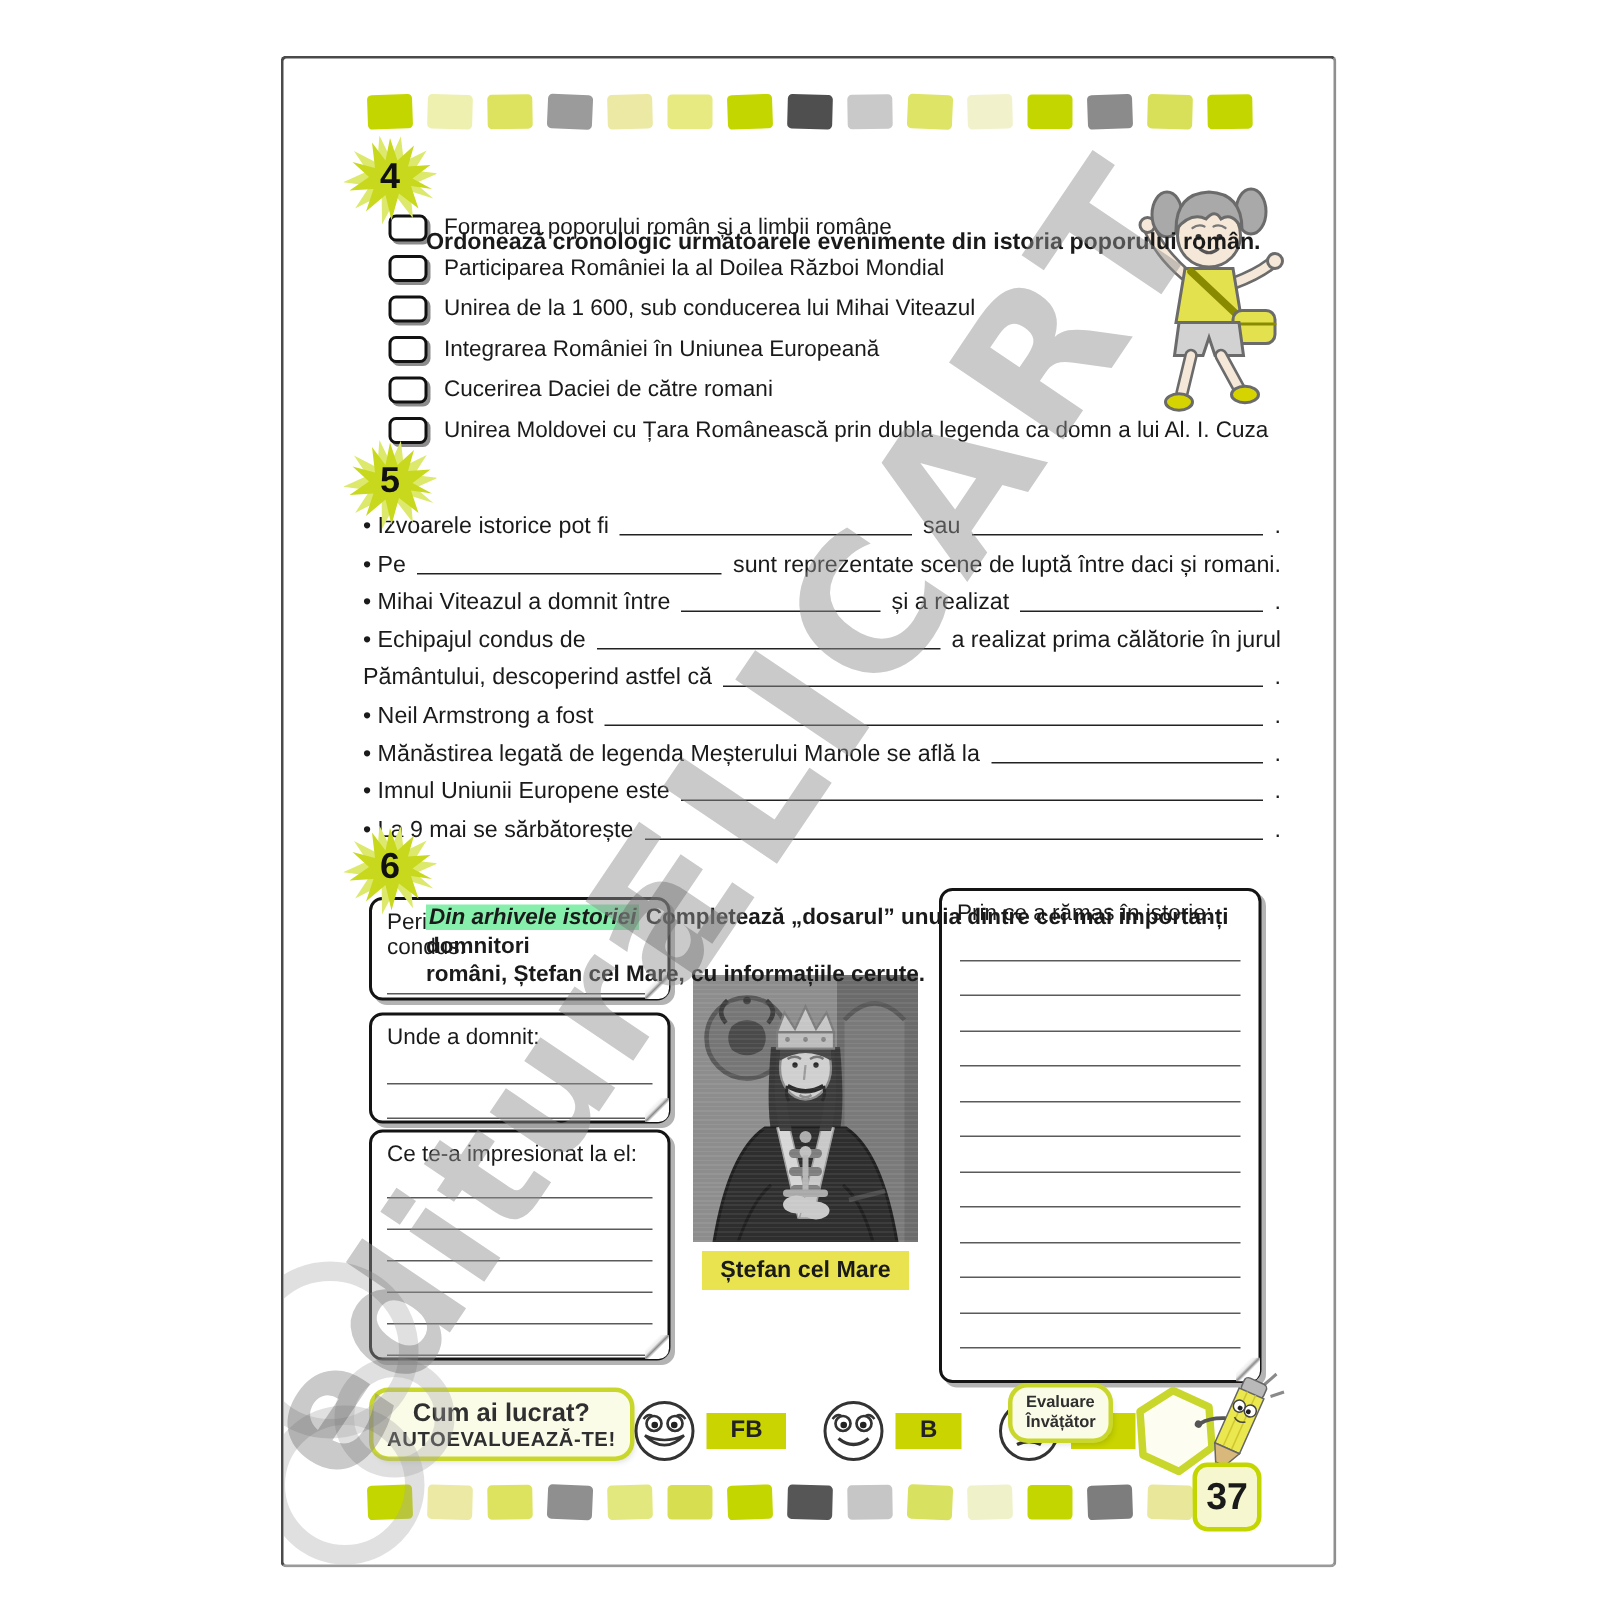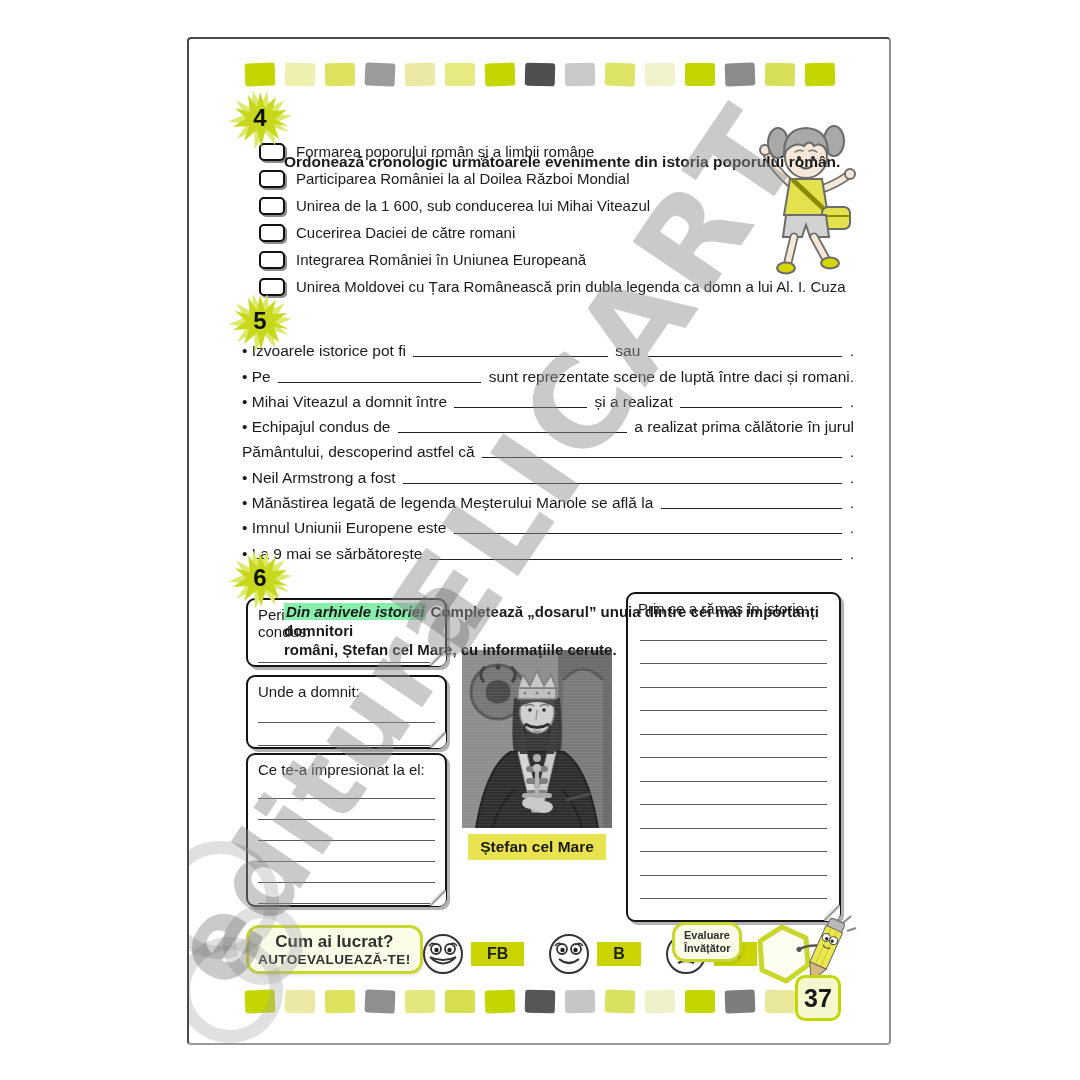--- a/index.html
+++ b/index.html
@@ -138,25 +138,25 @@
           <div class="chk-row">
             <span class="chk"></span>
             <span class="chk-label">Participarea României la al Doilea Război Mondial</span>
           </div>
           <div class="chk-row">
             <span class="chk"></span>
             <span class="chk-label">Unirea de la 1 600, sub conducerea lui Mihai Viteazul</span>
           </div>
           <div class="chk-row">
             <span class="chk"></span>
+            <span class="chk-label">Integrarea României în Uniunea Europeană</span>
+          </div>
+          <div class="chk-row">
+            <span class="chk"></span>
             <span class="chk-label">Cucerirea Daciei de către romani</span>
-          </div>
-          <div class="chk-row">
-            <span class="chk"></span>
-            <span class="chk-label">Integrarea României în Uniunea Europeană</span>
           </div>
           <div class="chk-row">
             <span class="chk"></span>
             <span class="chk-label">Unirea Moldovei cu Țara Românească prin dubla legenda ca domn a lui Al. I. Cuza</span>
           </div>
         </div>
 
     <div style="position:absolute;left:545px;top:78px;width:140px;height:160px;">
       <svg viewBox="0 0 140 160">
         <g stroke="#6b6b6b" stroke-width="2" stroke-linecap="round">

